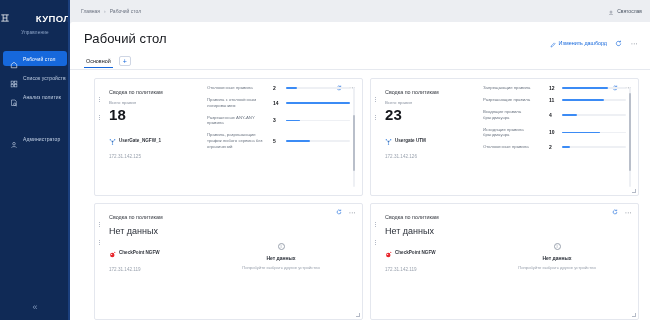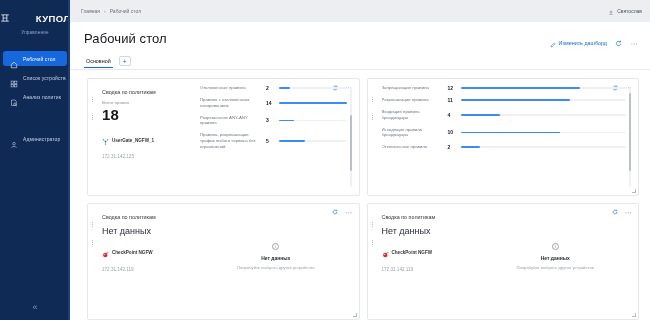--- a/index.html
+++ b/index.html
@@ -92,21 +92,21 @@
   .tab-add {
     width: 12px; height: 10px; border: 1px solid #cfd6e4; border-radius: 2px;
     display: flex; align-items: center; justify-content: center;
     color: #1668dc; font-size: 7px; cursor: pointer; line-height: 1;
     background: #fff; margin-bottom: 3px;
   }
   .tabs-rule { height: 1px; background: #e6e9ef; margin: 0 0 0 0; }
 
   
   .grid {
-    flex: 1; padding: 8px 11px 0 17px;
+    flex: 1; padding: 8px 11px 0 24px;
     display: grid; grid-template-columns: 1fr 1fr; grid-template-rows: 1fr 1fr;
     gap: 7px; min-height: 0;
   }
   .card {
     background: #ffffff; border: 1px solid #e4e7ee; border-radius: 2px;
     position: relative; padding: 6px 7px 6px 8px; min-width: 0; overflow: hidden;
     display: flex; flex-direction: column;
   }
   .card-tools {
     position: absolute; top: 4px; right: 5px;
@@ -366,20 +366,38 @@
               <svg width="6" height="6" viewBox="0 0 16 16">
                 <path d="M13 8 A5 5 0 1 1 11.3 4.2" fill="none" stroke="#1668dc" stroke-width="1.6"></path>
                 <path d="M12.6 1.6 V4.6 H9.6" fill="none" stroke="#1668dc" stroke-width="1.6" stroke-linejoin="round"></path>
               </svg>
             </div>
             <div class="icon-btn">
                 <span class="dots">⋯</span>
               </div>
           </div>
           <div class="card-body">
+            <div class="card-left">
+              <div class="card-title">Сводка по политикам</div>
+              <div class="card-sub">Всего правил</div>
+              <div class="card-big">23</div>
+              <div class="dev-row">
+                <span>
+                  <svg width="7" height="7" viewBox="0 0 16 16">
+                    <circle cx="8" cy="8" r="2" fill="#2b5fa8"></circle>
+                    <circle cx="3" cy="4" r="1.5" fill="#4b8de0"></circle>
+                    <circle cx="13" cy="4" r="1.5" fill="#4b8de0"></circle>
+                    <circle cx="8" cy="14" r="1.5" fill="#4b8de0"></circle>
+                    <path d="M8 8 L3 4 M8 8 L13 4 M8 8 L8 14" stroke="#4b8de0" stroke-width="0.9"></path>
+                  </svg>
+                </span>
+                <span class="dev-name">Usergate UTM</span>
+              </div>
+              <div class="dev-ip">172.31.142.126</div>
+            </div>
             <div class="card-right">
               <div class="metric">
                 <span class="metric-label">Запрещающие правила</span>
                 <span class="metric-val">12</span>
                 <span class="metric-bar">
                     <i style="width:72%"></i>
                   </span>
               </div>
               <div class="metric">
                 <span class="metric-label">Разрешающие правила</span>

